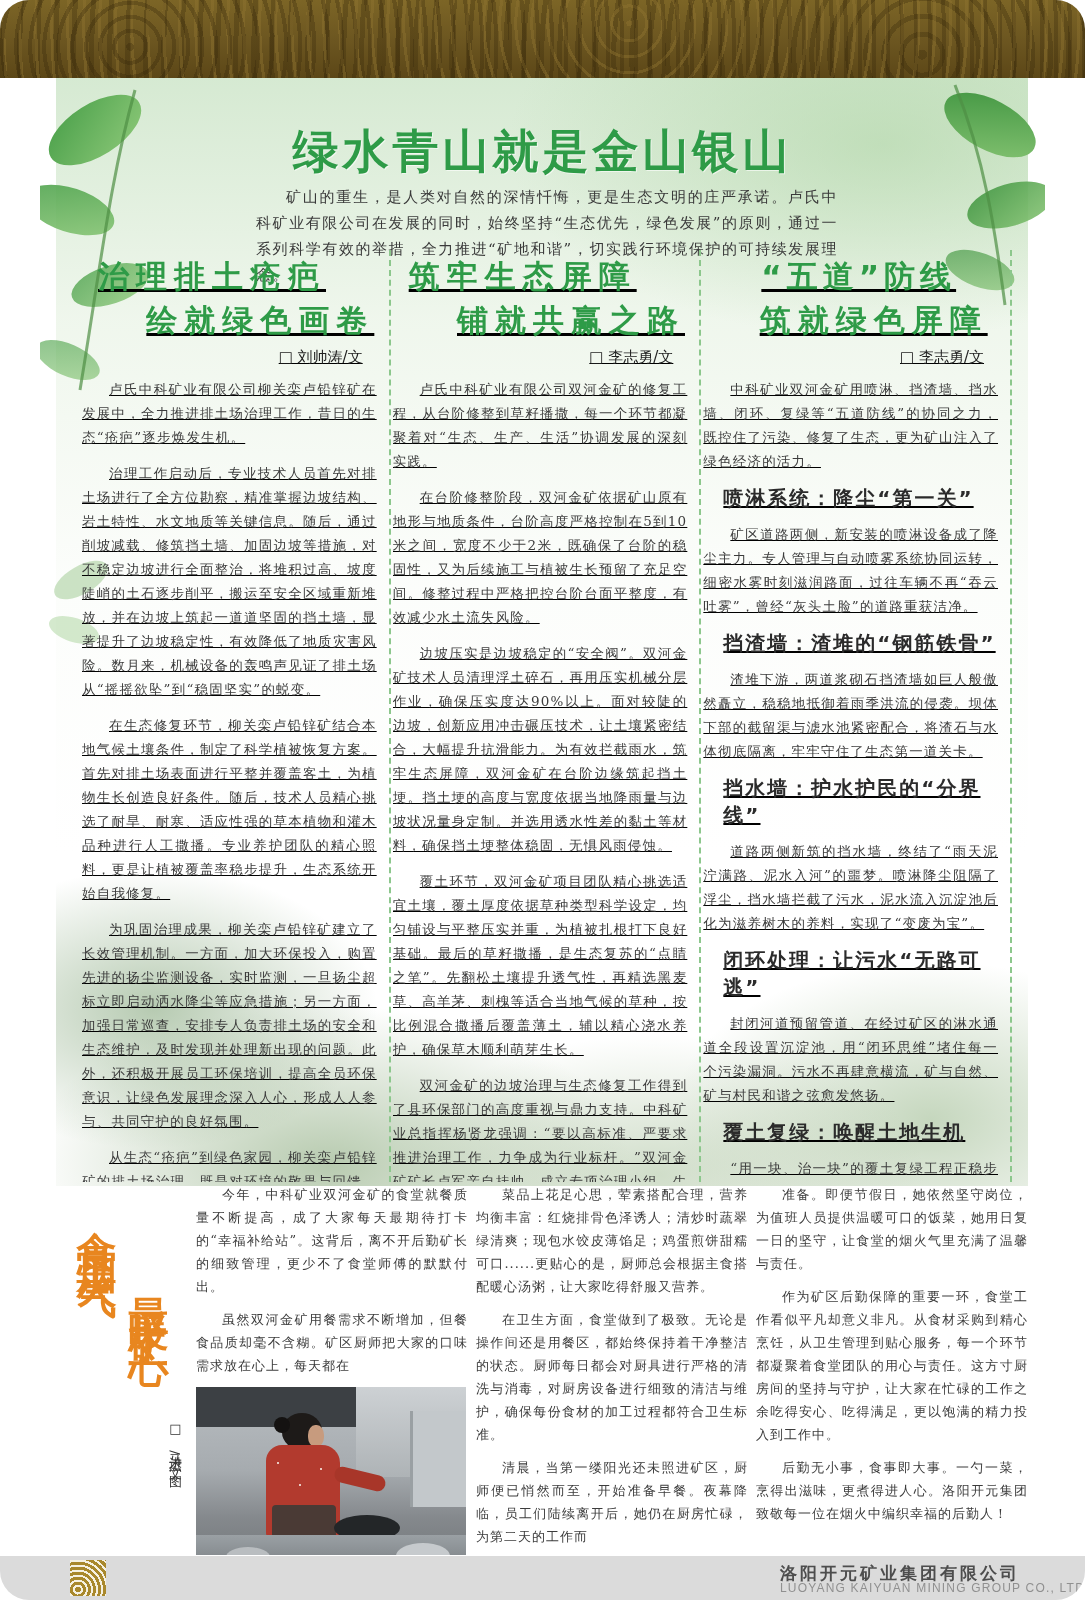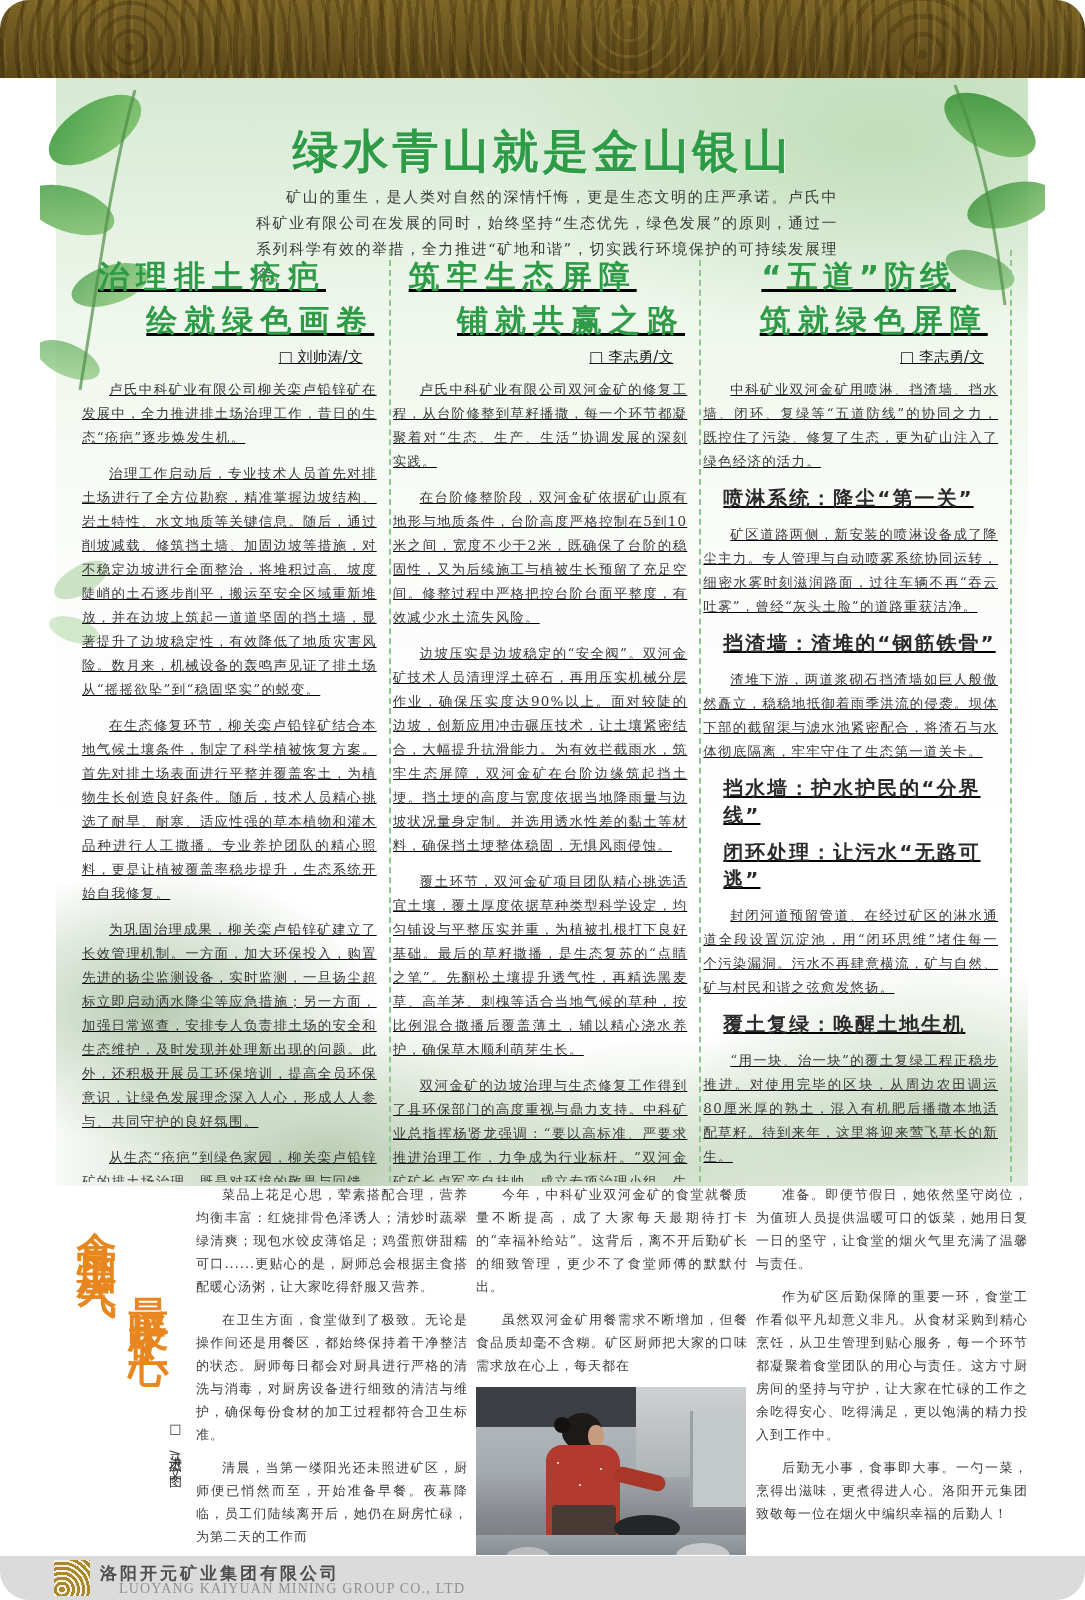--- a/index.html
+++ b/index.html
@@ -80,28 +80,28 @@
                #b23a2e;}
   .ph-arm{position:absolute;left:138px;top:84px;width:52px;height:16px;border-radius:8px;background:#a83629;transform:rotate(14deg);}
   .ph-apron{position:absolute;left:76px;top:118px;width:64px;height:46px;background:#4a3a35;border-radius:4px;}
   .ph-counter{position:absolute;left:0;top:148px;width:270px;height:38px;
     background:linear-gradient(180deg,#9aa0a4,#777c80);}
   .ph-wok{position:absolute;left:138px;top:128px;width:66px;height:26px;border-radius:50%;background:#232628;}
   .ph-pot{position:absolute;left:200px;top:156px;width:54px;height:26px;border-radius:50% 50% 20% 20%;background:#c6cacd;}
   .ph-bowl{position:absolute;left:30px;top:160px;width:44px;height:20px;border-radius:50%;background:#b9bdc0;}
   
   .footer{position:absolute;left:0;top:1556px;width:1085px;height:44px;background:#dbdbdb;
-    display:flex;align-items:center;padding-left:54px;box-sizing:border-box;}
+    display:flex;align-items:center;padding-left:70px;box-sizing:border-box;justify-content:space-between;}
   .logo{width:36px;height:36px;margin-right:10px;background:
       repeating-radial-gradient(circle at 22% 82%, #a9882c 0 3px, #f6f1e2 3px 5px);
       background-color:#a9882c;}
   .f-cn{font-family:"DejaVu Sans","Liberation Sans",sans-serif;font-size:17px;font-weight:bold;
     color:#4d4d4d;letter-spacing:3px;line-height:20px;}
-  .f-en{font-family:Liberation Serif, serif;font-size:14px;color:#909090;
-    letter-spacing:1.2px;line-height:11px;margin-left:19px;}
+  .f-en{font-family:Liberation Sans, sans-serif;font-size:12px;color:#909090;
+    letter-spacing:1.2px;line-height:11px;}
 </style>
 </head>
 <body>
 
 <div class="page">
 
   <div class="top-band"></div>
   <div class="wash"></div>
 
   <div class="leaves leaves-left">
@@ -176,39 +176,34 @@
         <span class="t1">“五道”防线</span>
         <span class="t2">筑就绿色屏障</span>
       </h2>
       <div class="byline">□ 李志勇/文</div>
       <p class="para">中科矿业双河金矿用喷淋、挡渣墙、挡水墙、闭环、复绿等“五道防线”的协同之力，既控住了污染、修复了生态，更为矿山注入了绿色经济的活力。</p>
       <h3 class="subhead">喷淋系统：降尘“第一关”</h3>
       <p class="para">矿区道路两侧，新安装的喷淋设备成了降尘主力。专人管理与自动喷雾系统协同运转，细密水雾时刻滋润路面，过往车辆不再“吞云吐雾”，曾经“灰头土脸”的道路重获洁净。</p>
       <h3 class="subhead">挡渣墙：渣堆的“钢筋铁骨”</h3>
       <p class="para">渣堆下游，两道浆砌石挡渣墙如巨人般傲然矗立，稳稳地抵御着雨季洪流的侵袭。坝体下部的截留渠与滤水池紧密配合，将渣石与水体彻底隔离，牢牢守住了生态第一道关卡。</p>
       <h3 class="subhead">挡水墙：护水护民的“分界线”</h3>
+      <p class="para">道路两侧新筑的挡水墙，终结了“雨天泥泞满路、泥水入河”的噩梦。喷淋降尘阻隔了浮尘，挡水墙拦截了污水，泥水流入沉淀池后化为滋养树木的养料，实现了“变废为宝”。</p>
       <h3 class="subhead">闭环处理：让污水“无路可逃”</h3>
       <p class="para">封闭河道预留管道、在经过矿区的淋水通道全段设置沉淀池，用“闭环思维”堵住每一个污染漏洞。污水不再肆意横流，矿与自然、矿与村民和谐之弦愈发悠扬。</p>
       <h3 class="subhead">覆土复绿：唤醒土地生机</h3>
       <p class="para">“用一块、治一块”的覆土复绿工程正稳步推进。对使用完毕的区块，从周边农田调运80厘米厚的熟土，混入有机肥后播撒本地适配草籽。待到来年，这里将迎来莺飞草长的新生。</p>
 
     </article>
   </div>
 
   <section class="canteen">
     <div class="vwrap">
       <div class="vtitle v1">食堂烟火气</div>
       <div class="vtitle v2">最暖矿工心</div>
       <div class="vbyline">□ 马进杰/文·图</div>
-    </div>
-
-    <div class="bcol">
-      <p class="para">菜品上花足心思，荤素搭配合理，营养均衡丰富：红烧排骨色泽诱人；清炒时蔬翠绿清爽；现包水饺皮薄馅足；鸡蛋煎饼甜糯可口......更贴心的是，厨师总会根据主食搭配暖心汤粥，让大家吃得舒服又营养。</p>
-      <p class="para">在卫生方面，食堂做到了极致。无论是操作间还是用餐区，都始终保持着干净整洁的状态。厨师每日都会对厨具进行严格的清洗与消毒，对厨房设备进行细致的清洁与维护，确保每份食材的加工过程都符合卫生标准。</p>
-      <p class="para">清晨，当第一缕阳光还未照进矿区，厨师便已悄然而至，开始准备早餐。夜幕降临，员工们陆续离开后，她仍在厨房忙碌，为第二天的工作而</p>
     </div>
 
     <div class="bcol">
       <p class="para">今年，中科矿业双河金矿的食堂就餐质量不断提高，成了大家每天最期待打卡的“幸福补给站”。这背后，离不开后勤矿长的细致管理，更少不了食堂师傅的默默付出。</p>
       <p class="para">虽然双河金矿用餐需求不断增加，但餐食品质却毫不含糊。矿区厨师把大家的口味需求放在心上，每天都在</p>
       <div class="photo">
         <div class="ph-hood"></div>
         <div class="ph-wall"></div>
         <div class="ph-cab"></div>
         <div class="ph-hair"></div>
@@ -218,20 +213,26 @@
         <div class="ph-arm"></div>
         <div class="ph-apron"></div>
         <div class="ph-wok"></div>
         <div class="ph-counter"></div>
         <div class="ph-pot"></div>
         <div class="ph-bowl"></div>
       </div>
     </div>
 
     <div class="bcol">
+      <p class="para">菜品上花足心思，荤素搭配合理，营养均衡丰富：红烧排骨色泽诱人；清炒时蔬翠绿清爽；现包水饺皮薄馅足；鸡蛋煎饼甜糯可口......更贴心的是，厨师总会根据主食搭配暖心汤粥，让大家吃得舒服又营养。</p>
+      <p class="para">在卫生方面，食堂做到了极致。无论是操作间还是用餐区，都始终保持着干净整洁的状态。厨师每日都会对厨具进行严格的清洗与消毒，对厨房设备进行细致的清洁与维护，确保每份食材的加工过程都符合卫生标准。</p>
+      <p class="para">清晨，当第一缕阳光还未照进矿区，厨师便已悄然而至，开始准备早餐。夜幕降临，员工们陆续离开后，她仍在厨房忙碌，为第二天的工作而</p>
+    </div>
+
+    <div class="bcol">
       <p class="para">准备。即便节假日，她依然坚守岗位，为值班人员提供温暖可口的饭菜，她用日复一日的坚守，让食堂的烟火气里充满了温馨与责任。</p>
       <p class="para">作为矿区后勤保障的重要一环，食堂工作看似平凡却意义非凡。从食材采购到精心烹饪，从卫生管理到贴心服务，每一个环节都凝聚着食堂团队的用心与责任。这方寸厨房间的坚持与守护，让大家在忙碌的工作之余吃得安心、吃得满足，更以饱满的精力投入到工作中。</p>
       <p class="para">后勤无小事，食事即大事。一勺一菜，烹得出滋味，更煮得进人心。洛阳开元集团致敬每一位在烟火中编织幸福的后勤人！</p>
     </div>
   </section>
 
   <footer class="footer">
     <div class="logo"></div>
     <div>
       <div class="f-cn">洛阳开元矿业集团有限公司</div>

